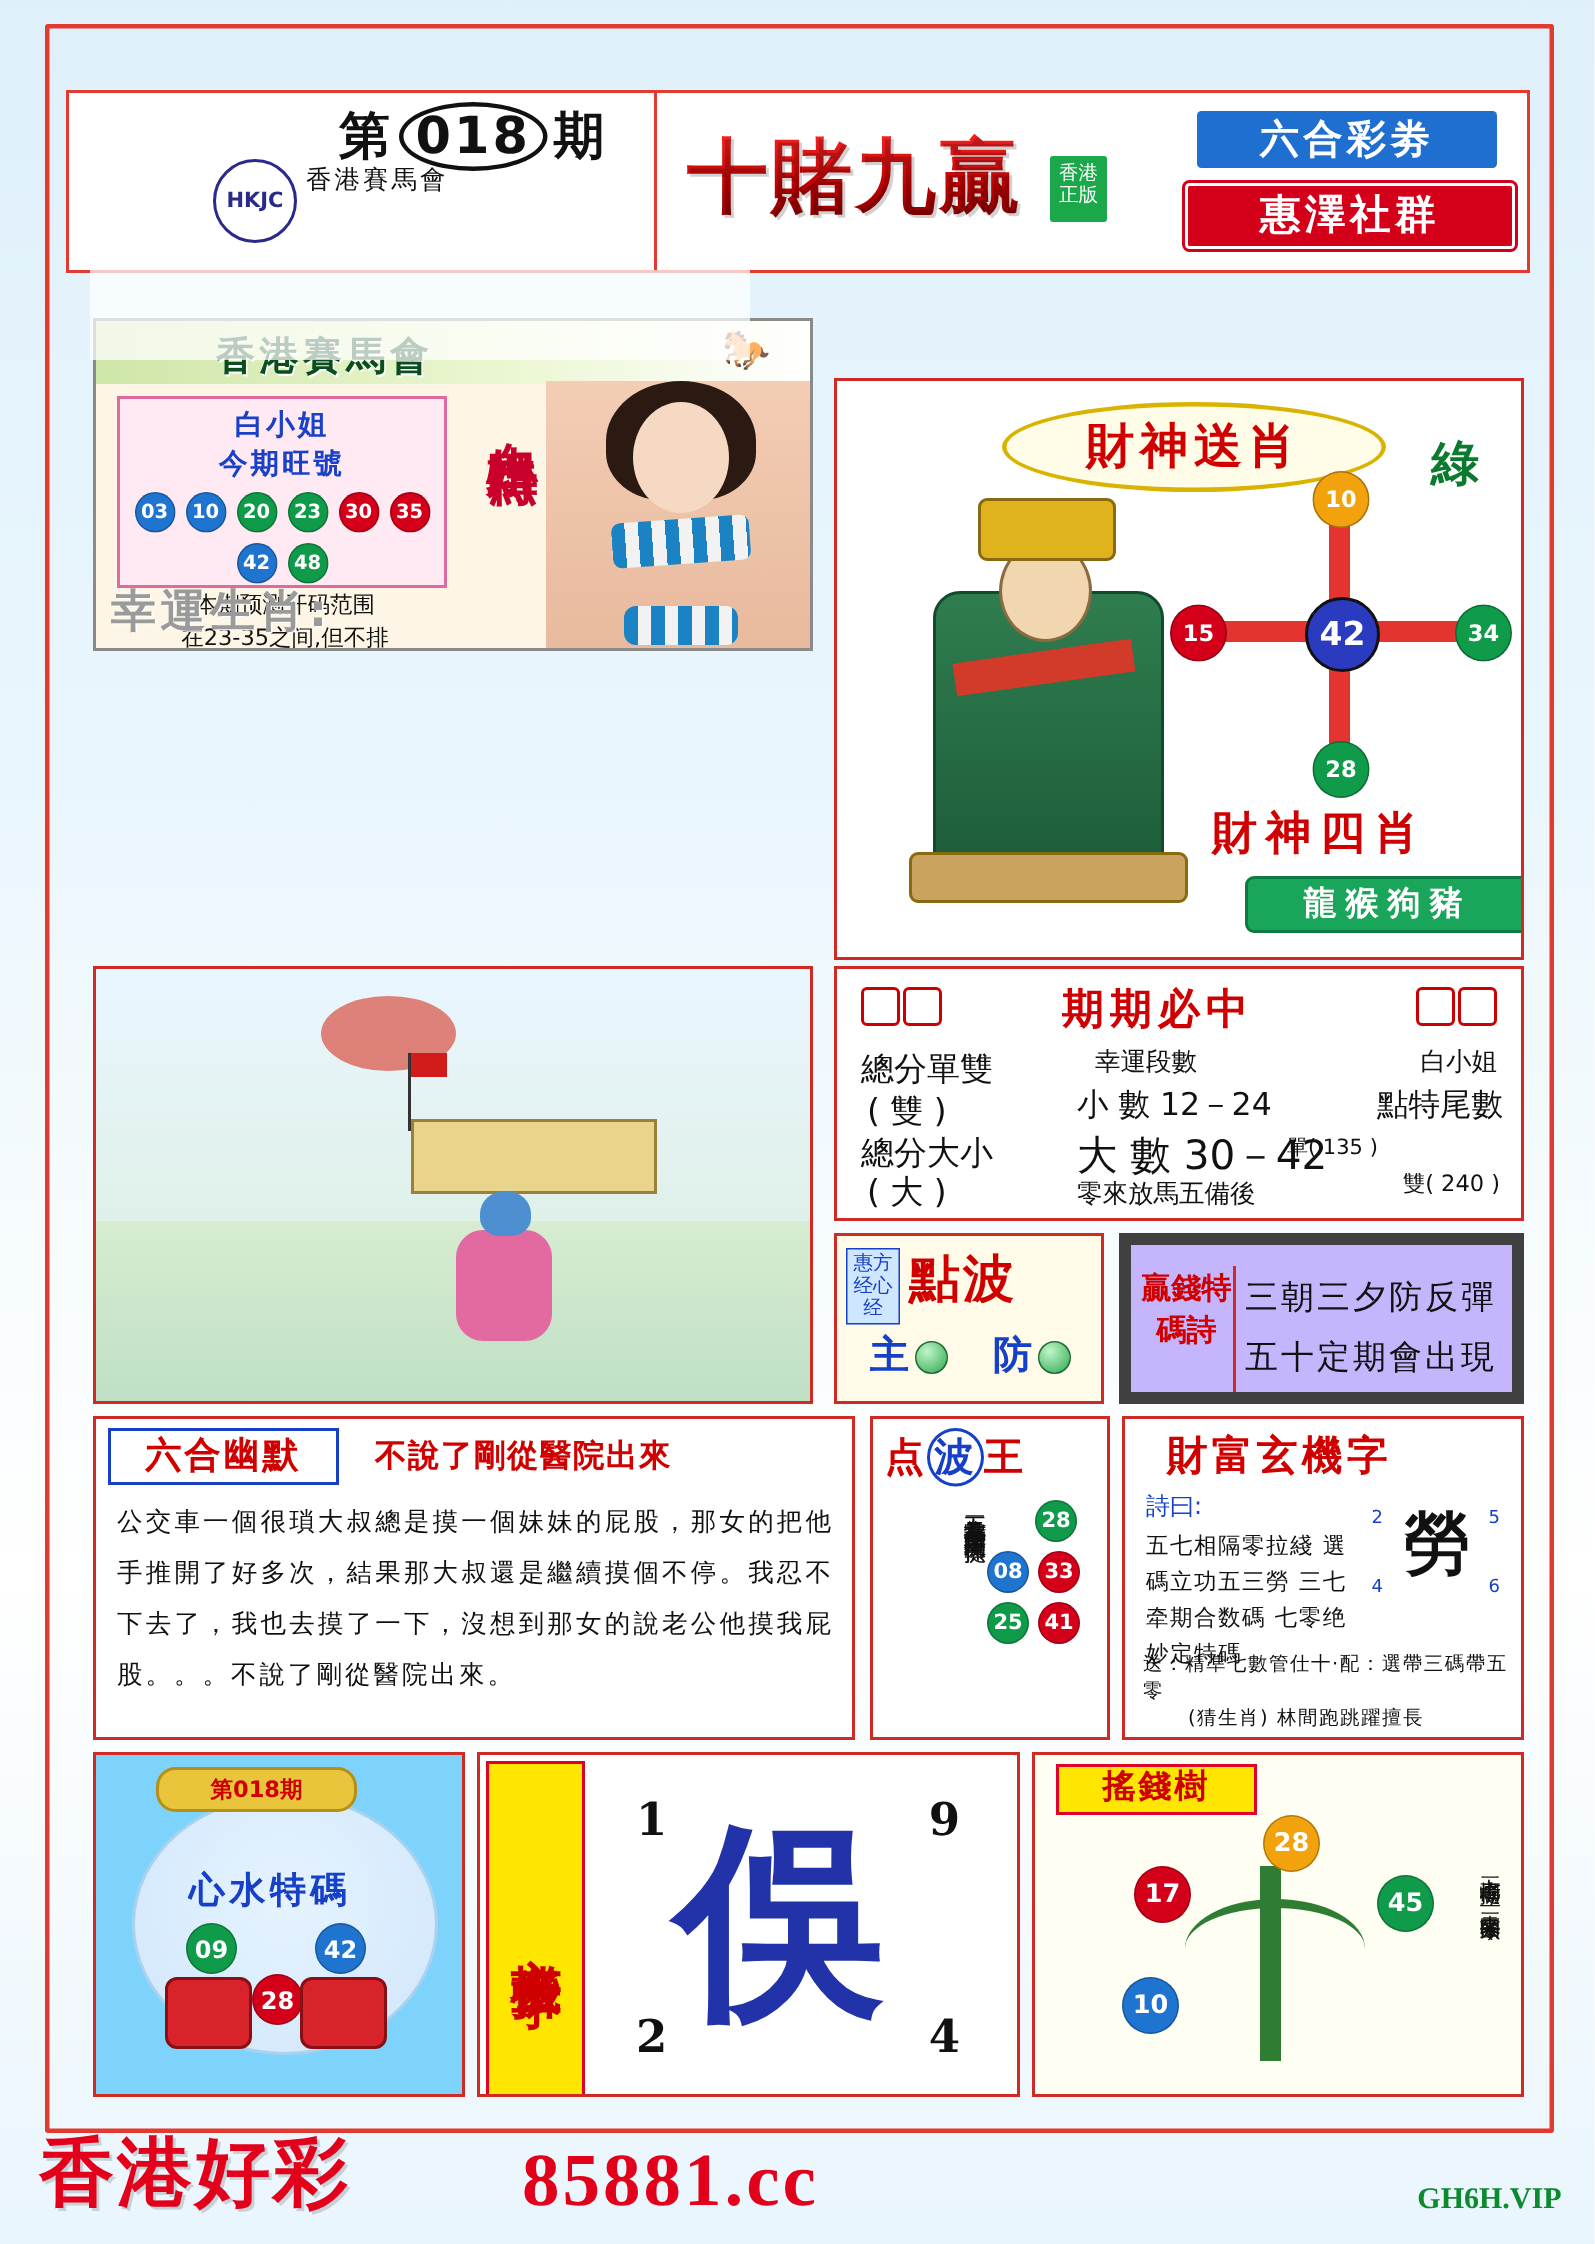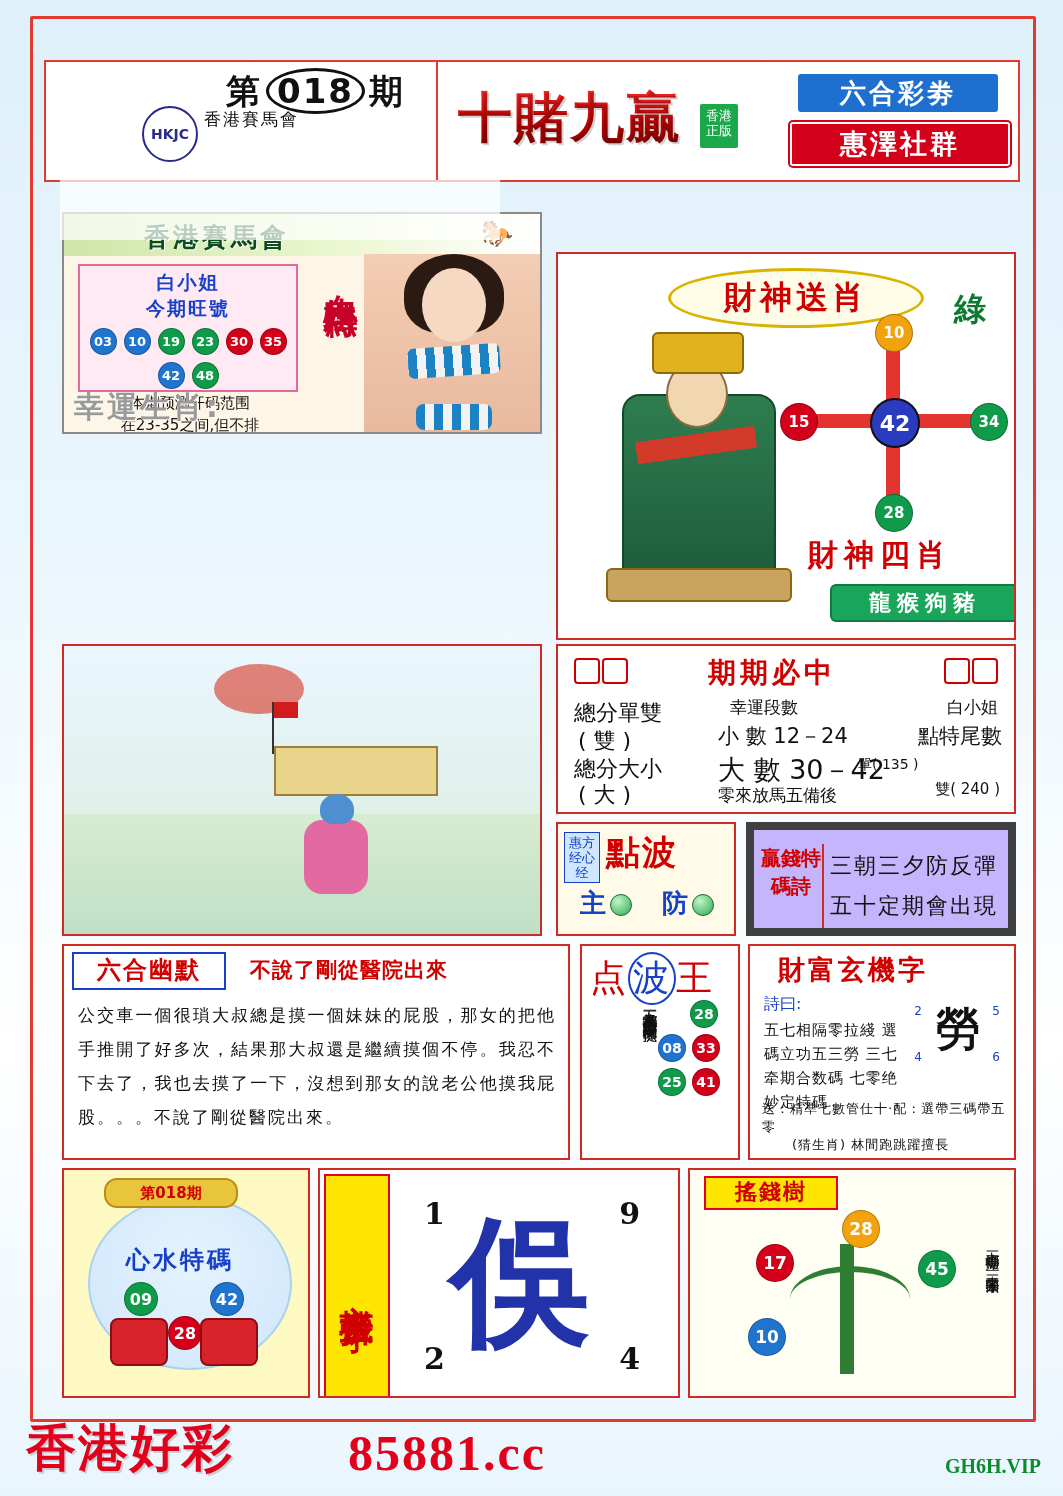--- a/index.html
+++ b/index.html
@@ -131,38 +131,38 @@
   .p6 .lines{position:absolute;left:76px;top:16px;font-size:22px;color:#111;line-height:40px;letter-spacing:2px;}
   
   .p7{left:62px;top:944px;width:508px;height:216px;border:2px solid #cf2b24;background:#fff;}
   .p7 .tag{position:absolute;left:8px;top:6px;width:150px;height:34px;background:#fff;border:2px solid #1640c8;
      color:#d10000;font-size:24px;font-weight:bold;text-align:center;line-height:32px;letter-spacing:2px;}
   .p7 .sub{position:absolute;left:186px;top:10px;font-size:21px;color:#d10000;font-weight:bold;letter-spacing:1px;}
   .p7 .body{position:absolute;left:14px;top:52px;width:478px;font-size:17px;color:#111;line-height:34px;
      letter-spacing:2px;text-align:justify;font-family:"DejaVu Serif","Liberation Serif",serif;}
   
   .p8{left:580px;top:944px;width:160px;height:216px;border:2px solid #cf2b24;background:#fff;}
-  .p8 .title{position:absolute;left:8px;top:6px;font-size:36px;font-weight:normal;color:#d10000;letter-spacing:2px;}
+  .p8 .title{position:absolute;left:8px;top:6px;font-size:26px;font-weight:bold;color:#d10000;letter-spacing:2px;}
   .p8 .title .o{display:inline-block;border:2px solid #1640c8;border-radius:50%;color:#1640c8;padding:0 3px;}
   .p8 .vcol{position:absolute;left:8px;top:52px;width:70px;font-size:15px;color:#111;line-height:21px;
      writing-mode:vertical-rl;text-orientation:upright;height:150px;letter-spacing:1px;}
   .p8 .nums{position:absolute;right:8px;top:54px;width:72px;display:flex;flex-wrap:wrap;gap:6px;}
   .p8 .nums .ball{width:26px;height:26px;font-size:14px;}
   
   .p9{left:748px;top:944px;width:268px;height:216px;border:2px solid #cf2b24;background:#fff;}
   .p9 .title{position:absolute;left:28px;top:6px;font-size:27px;font-weight:bold;color:#d10000;letter-spacing:3px;}
   .p9 .shi{position:absolute;left:14px;top:48px;font-size:16px;color:#1640c8;}
   .p9 .poem{position:absolute;left:14px;top:72px;width:140px;font-size:15px;color:#111;line-height:24px;letter-spacing:1px;}
   .p9 .bigword{position:absolute;right:34px;top:54px;font-size:44px;font-weight:bold;color:#111;
      font-family:"DejaVu Serif","Liberation Serif",serif;}
   .p9 .cn{position:absolute;font-size:12px;color:#1640c8;}
   .p9 .foot{position:absolute;left:12px;bottom:22px;font-size:13px;color:#111;letter-spacing:1px;}
   .p9 .foot2{position:absolute;left:42px;bottom:4px;font-size:13px;color:#111;letter-spacing:1px;}
   
-  .p10{left:62px;top:1168px;width:248px;height:230px;border:2px solid #cf2b24;background:#fef9c3;}
+  .p10{left:62px;top:1168px;width:248px;height:230px;border:2px solid #cf2b24;background:#7dd3fc;}
   .p10 .ribbon{position:absolute;left:40px;top:8px;width:130px;height:26px;background:#e8c53a;border-radius:13px;
      color:#d10000;font-size:15px;font-weight:bold;text-align:center;line-height:26px;border:2px solid #b58f18;}
   .p10 .circ{position:absolute;left:24px;top:26px;width:200px;height:170px;border-radius:50%;
      background:radial-gradient(circle at 50% 40%,#e6f3ff,#cfe6fb);border:2px solid #a9d2ef;}
   .p10 .t{position:absolute;left:62px;top:74px;font-size:24px;font-weight:bold;color:#1640c8;letter-spacing:3px;}
   .p10 .b1{position:absolute;left:60px;top:112px;}
   .p10 .b2{position:absolute;left:146px;top:112px;}
   .p10 .b3{position:absolute;left:104px;top:146px;}
   .p10 .ball{width:32px;height:32px;font-size:16px;}
   .p10 .hand{position:absolute;width:54px;height:44px;background:#d9232a;border-radius:8px;border:2px solid #8a0f14;}
@@ -221,21 +221,21 @@
     <div class="hkjc-band">
       <div class="t">香港賽馬會</div>
       <div class="horse">🐎</div>
     </div>
     <div class="lady-box">
       <div class="lady-t1">白小姐</div>
       <div class="lady-t2">今期旺號</div>
       <div class="balls">
         <div class="ball" style="background:#1f74d0">03</div>
         <div class="ball" style="background:#1f74d0">10</div>
-        <div class="ball" style="background:#0f9b4a">19</div>
+        <div class="ball" style="background:#0f9b4a">20</div>
         <div class="ball" style="background:#0f9b4a">23</div>
         <div class="ball" style="background:#d4001a">30</div>
         <div class="ball" style="background:#d4001a">35</div>
         <div class="ball" style="background:#1f74d0">42</div>
         <div class="ball" style="background:#0f9b4a">48</div>
       </div>
     </div>
     <div class="note" style="top:178px">本期预测开码范围</div>
     <div class="note" style="top:200px">在23-35之间,但不排</div>
 

